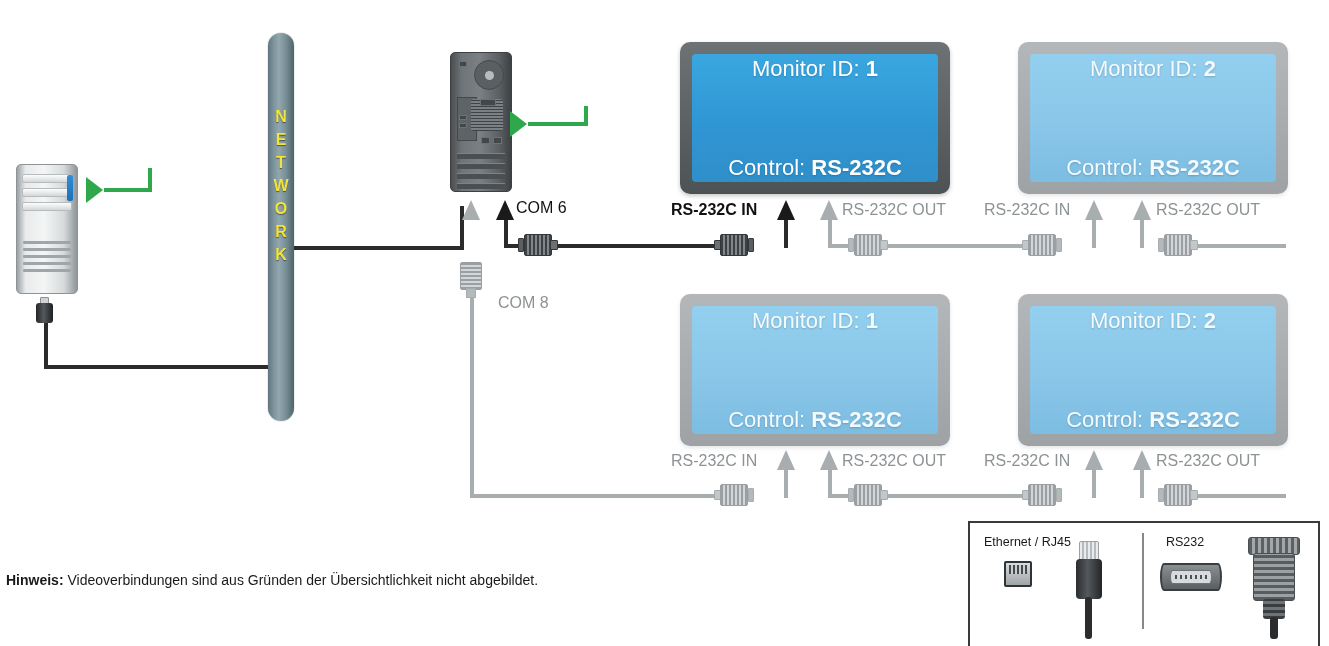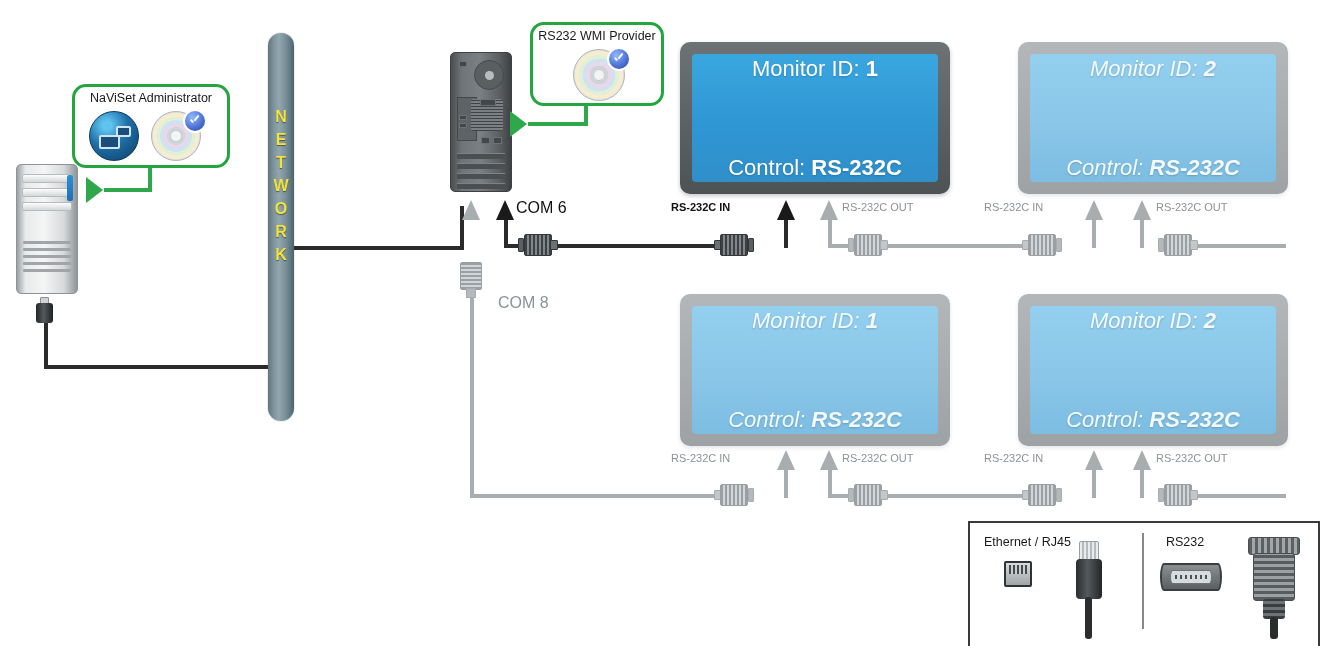--- a/index.html
+++ b/index.html
@@ -77,21 +77,21 @@
 
   
   .monitor{border-radius:10px;box-sizing:border-box;}
   .monitor.primary{background:linear-gradient(180deg,#6d7275,#4d5255);padding:12px;
     box-shadow:0 2px 4px rgba(0,0,0,.22);}
   .monitor.faded{background:linear-gradient(180deg,#b3b7b9,#9ea2a4);padding:12px;
     box-shadow:0 2px 4px rgba(0,0,0,.10);}
   .screen{width:100%;height:100%;border-radius:4px;display:flex;flex-direction:column;
     align-items:center;justify-content:space-between;box-sizing:border-box;}
   .monitor.primary .screen{background:linear-gradient(180deg,#3aa7e0 0%,#2f96d4 55%,#2f8fc9 100%);}
-  .monitor.faded .screen{background:linear-gradient(180deg,#93cfee 0%,#8ac6e8 55%,#7cbde2 100%);font-style:italic;}
+  .monitor.faded .screen{background:linear-gradient(180deg,#93cfee 0%,#8ac6e8 55%,#7cbde2 100%);}
   .screen .line{color:#ffffff;font-size:22px;line-height:29px;white-space:nowrap;
     text-shadow:0 1px 2px rgba(0,0,0,.18);}
   .monitor.faded .screen .line{color:#f4fbff;}
   .screen .line b{font-weight:bold;}
 
   
   .wire{position:absolute;background:#2b2b2b;}
   .wire.gray{background:#a8adb0;}
 
   
@@ -106,21 +106,21 @@
   .db9.gray .shell{background:repeating-linear-gradient(90deg,#9a9fa3 0 2px,#d2d6d9 2px 4px);
     border-color:#9298 9c;border:1px solid #9a9fa3;}
   .db9.gray .tip{background:#c2c7ca;border-color:#a7acaf;}
   .db9.gray .nut{background:#b4b9bc;border-color:#a7acaf;}
 
   
   .tri{position:absolute;width:0;height:0;border-left:9px solid transparent;
     border-right:9px solid transparent;border-bottom:20px solid #1a1a1a;}
   .tri.gray{border-bottom-color:#a8adb0;}
 
-  .portlabel{position:absolute;font-size:11px;color:#8d9295;white-space:nowrap;}
+  .portlabel{position:absolute;font-size:16px;color:#8d9295;white-space:nowrap;}
   .portlabel.dark{color:#111111;font-weight:bold;}
   .comlabel{position:absolute;font-size:16px;color:#111;white-space:nowrap;}
   .comlabel.gray{color:#8d9295;}
 
   
   .legend{left:968px;top:521px;width:352px;height:152px;border:2px solid #3a3a3a;
     background:#fff;box-sizing:border-box;}
   .legend-div{position:absolute;left:172px;top:10px;width:2px;height:96px;background:#888;}
   .legend-label{position:absolute;font-size:12.5px;color:#1a1a1a;white-space:nowrap;}
   .rj45-jack{position:absolute;width:28px;height:26px;border-radius:2px;
@@ -223,38 +223,24 @@
     <div class="pc-port" style="left:8px;top:62px;width:8px;height:5px;"></div>
     <div class="pc-port" style="left:8px;top:70px;width:8px;height:5px;"></div>
     <div class="pc-port" style="left:30px;top:84px;width:9px;height:7px;"></div>
     <div class="pc-port" style="left:42px;top:84px;width:9px;height:7px;"></div>
     <div class="pc-slot" style="top:100px;"></div>
     <div class="pc-slot" style="top:110px;"></div>
     <div class="pc-slot" style="top:120px;"></div>
     <div class="pc-slot" style="top:130px;"></div>
   </div>
 
-  <div class="callout abs" style="left:72px;top:84px;width:158px;height:84px;">
-    <div class="callout-title">NaViSet Administrator</div>
-    <div class="appicon" style="left:14px;top:24px;width:50px;height:50px;">
-      <div class="mon-big"></div>
-        <div class="mon-sm"></div>
-    </div>
-    <div class="cd" style="left:76px;top:24px;width:50px;height:50px;"></div>
-    <div class="badge" style="left:108px;top:22px;width:24px;height:24px;"></div>
-  </div>
   <div class="gstem" style="left:148px;top:168px;width:4px;height:22px;"></div>
   <div class="gstem" style="left:104px;top:188px;width:48px;height:4px;"></div>
   <div class="garrow" style="left:86px;top:177px;border-right-color:transparent;border-left:17px solid #2ea84a;"></div>
 
-  <div class="callout abs" style="left:530px;top:22px;width:134px;height:84px;">
-    <div class="callout-title">RS232 WMI Provider</div>
-    <div class="cd" style="left:40px;top:24px;width:52px;height:52px;"></div>
-    <div class="badge" style="left:74px;top:22px;width:24px;height:24px;"></div>
-  </div>
   <div class="gstem" style="left:584px;top:106px;width:4px;height:18px;"></div>
   <div class="gstem" style="left:528px;top:122px;width:60px;height:4px;"></div>
   <div class="garrow" style="left:510px;top:111px;border-right-color:transparent;border-left:17px solid #2ea84a;"></div>
 
   <div class="monitor primary abs" style="left:680px;top:42px;width:270px;height:152px;">
     <div class="screen">
       <div class="line">
         <span>Monitor ID:</span>
         <b>1</b>
       </div>
@@ -397,15 +383,18 @@
     </div>
     <div class="vga-big" style="left:278px;top:14px;">
       <div class="hood"></div>
         <div class="barrel"></div>
         <div class="strain"></div>
         <div class="cord"></div>
     </div>
   </div>
 
   <div class="note abs">
+    <div>
+      <b>Hinweis:</b><span> Videoverbindungen sind aus Gründen der Übersichtlichkeit nicht abgebildet.</span>
+    </div>
   </div>
 
 </div>
 
 </body></html>

